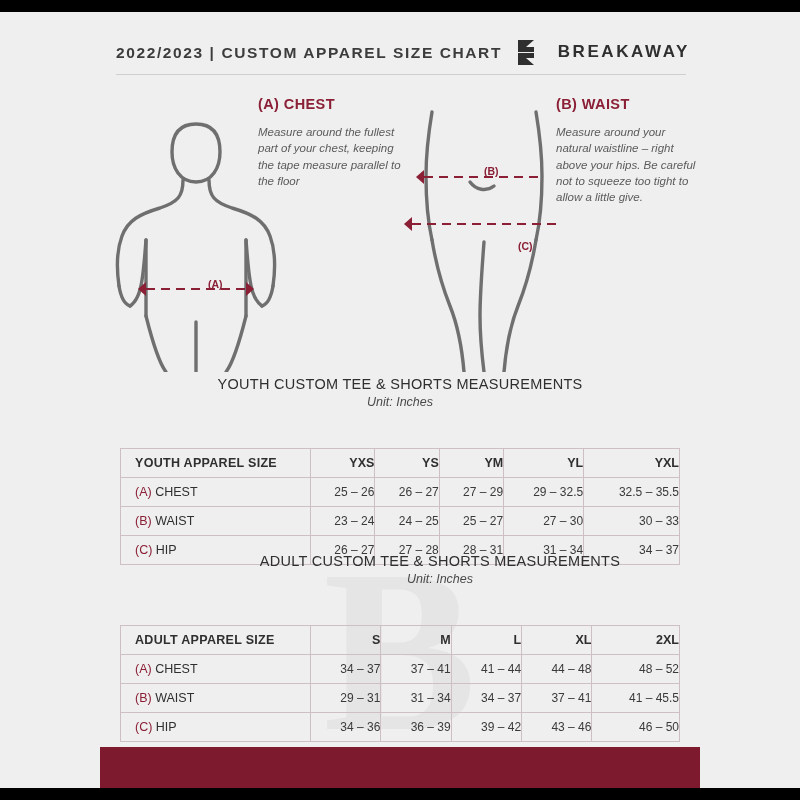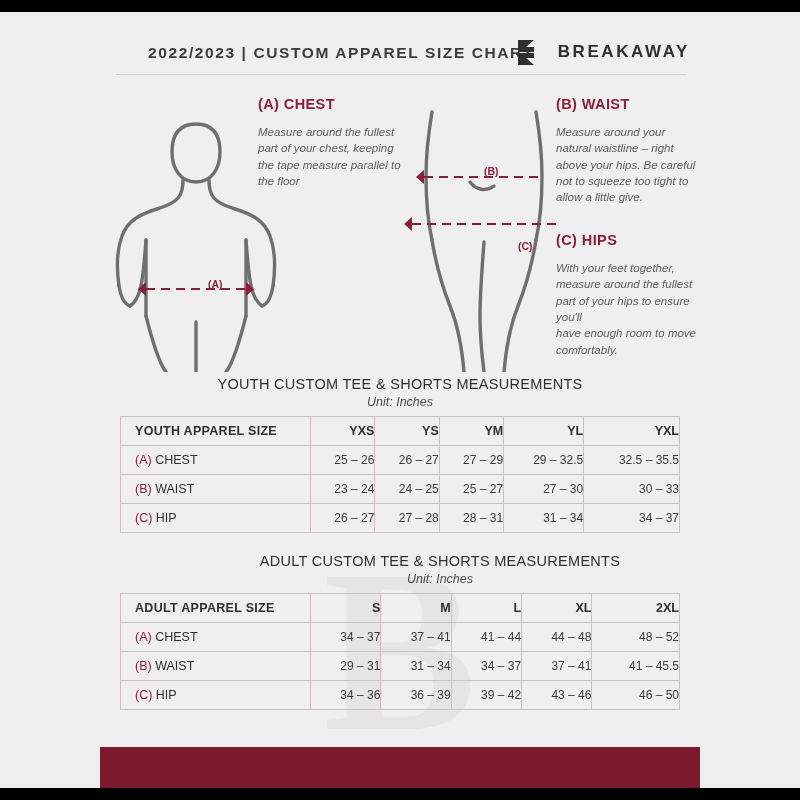--- a/index.html
+++ b/index.html
@@ -49,21 +49,20 @@
   }
   .header-title {
     position: absolute;
     left: 116px;
     top: 32px;
     font-size: 15.5px;
     font-weight: bold;
     letter-spacing: 1.6px;
     color: #3c3c3c;
     white-space: nowrap;
-    margin-left: 32px;
   }
   .brand-wrap {
     position: absolute;
     right: 110px;
     top: 26px;
     display: flex;
     align-items: center;
     gap: 20px;
   }
   .brand-mark {
@@ -137,20 +136,21 @@
   }
   
   table.size {
     position: absolute;
     border-collapse: collapse;
     width: 560px;
     left: 120px;
     font-size: 12px;
     color: #3a3a3a;
     background: transparent;
+    margin-top: 32px;
   }
   table.size th, table.size td {
     border: 1px solid #cdbfc2;
     height: 28px;
     text-align: right;
     font-weight: normal;
     padding: 0;
   }
   table.size th.head-label, table.size td.row-label {
     text-align: left;
@@ -248,25 +248,20 @@
       <div class="dash-label" style="left:518px; top:168px;">(C)</div>
 
       <div class="note-a">
         <div class="note-title">(A) CHEST</div>
         <div class="note-body">Measure around the fullest part of your chest, keeping the tape measure parallel to the floor</div>
       </div>
       <div class="note-b">
         <div class="note-title">(B) WAIST</div>
         <div class="note-body">Measure around your natural waistline – right above your hips. Be careful not to squeeze too tight to allow a little give.</div>
       </div>
-      <div class="note-c">
-        <div class="note-title">(C) HIPS</div>
-        <div class="note-body">With your feet together, measure around the fullest part of your hips to ensure you'll
-have enough room to move comfortably.</div>
-      </div>
     </div>
 
     <div class="sect" style="top:364px;">
       <div class="sect-title">YOUTH CUSTOM TEE &amp; SHORTS MEASUREMENTS</div>
       <div class="sect-unit">Unit: Inches</div>
     </div>
 
     <table class="size" style="top:404px;">
       <thead>
         <tr>

